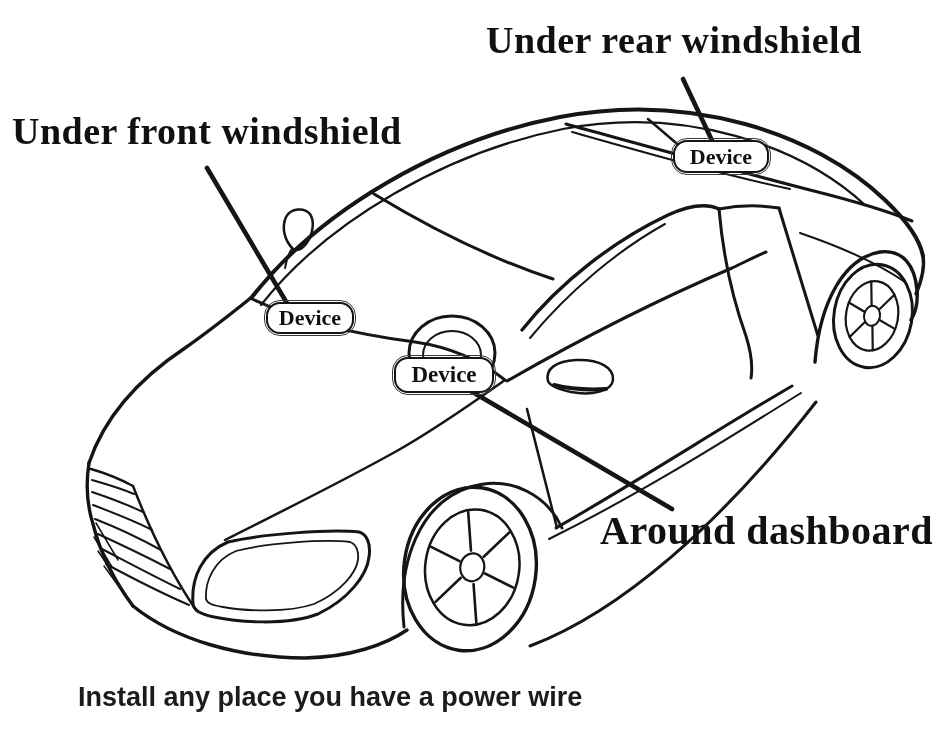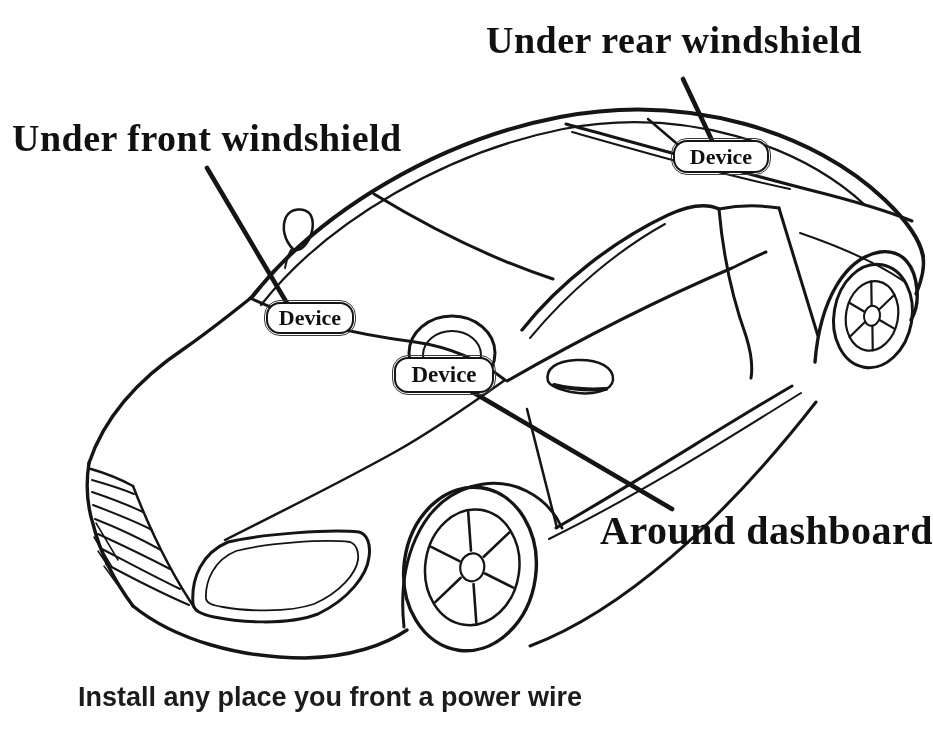--- a/index.html
+++ b/index.html
@@ -8,21 +8,21 @@
     overflow:hidden;font-family:"Liberation Serif","DejaVu Serif",serif;
   }
   #car-svg{position:absolute;left:0;top:0;}
   #car-svg path,#car-svg ellipse,#car-svg line{
     stroke:var(--line-color,#151515);fill:none;stroke-linecap:round;stroke-linejoin:round;
   }
   .anno{
     position:absolute;white-space:nowrap;color:var(--text-color,#111);
     font-weight:bold;line-height:1;letter-spacing:0.5px;
   }
-  #anno-front{left:12px;top:119px;font-size:38px;}
+  #anno-front{left:12px;top:112px;font-size:38px;}
   #anno-rear{left:486px;top:21px;font-size:38px;}
   #anno-dash{left:600px;top:511px;font-size:40px;}
   .device-box{
     position:absolute;display:flex;align-items:center;justify-content:center;
     background:#fff;border:2.5px solid #151515;border-radius:14px;
     outline:1.5px solid #3a3a3a;outline-offset:1px;
     font-weight:bold;color:var(--text-color,#111);
     font-family:"Liberation Serif","DejaVu Serif",serif;
   }
   #device-front{left:266px;top:302px;width:84px;height:28px;font-size:22px;}
@@ -151,14 +151,14 @@
   </svg>
 
   <div class="anno" id="anno-front">Under front windshield</div>
   <div class="anno" id="anno-rear">Under rear windshield</div>
   <div class="anno" id="anno-dash">Around dashboard</div>
 
   <div class="device-box" id="device-front">Device</div>
   <div class="device-box" id="device-dash">Device</div>
   <div class="device-box" id="device-rear">Device</div>
 
-  <div id="caption">Install any place you front a power wire</div>
+  <div id="caption">Install any place you have a power wire</div>
 </div>
 
 </body></html>

